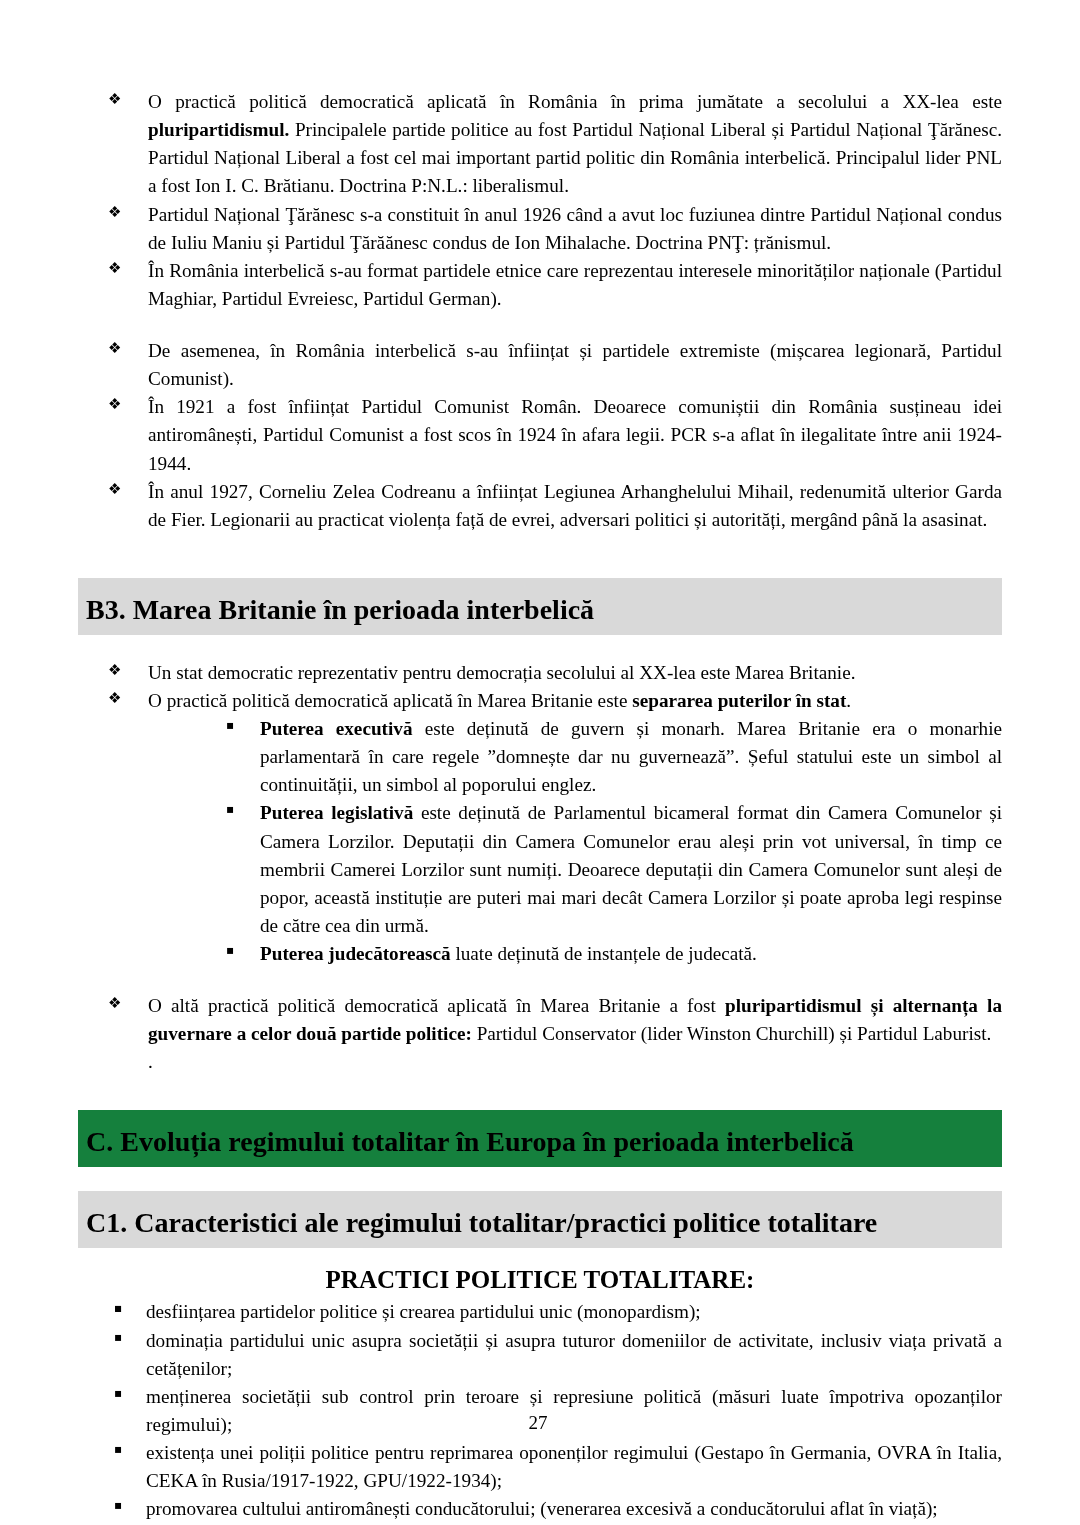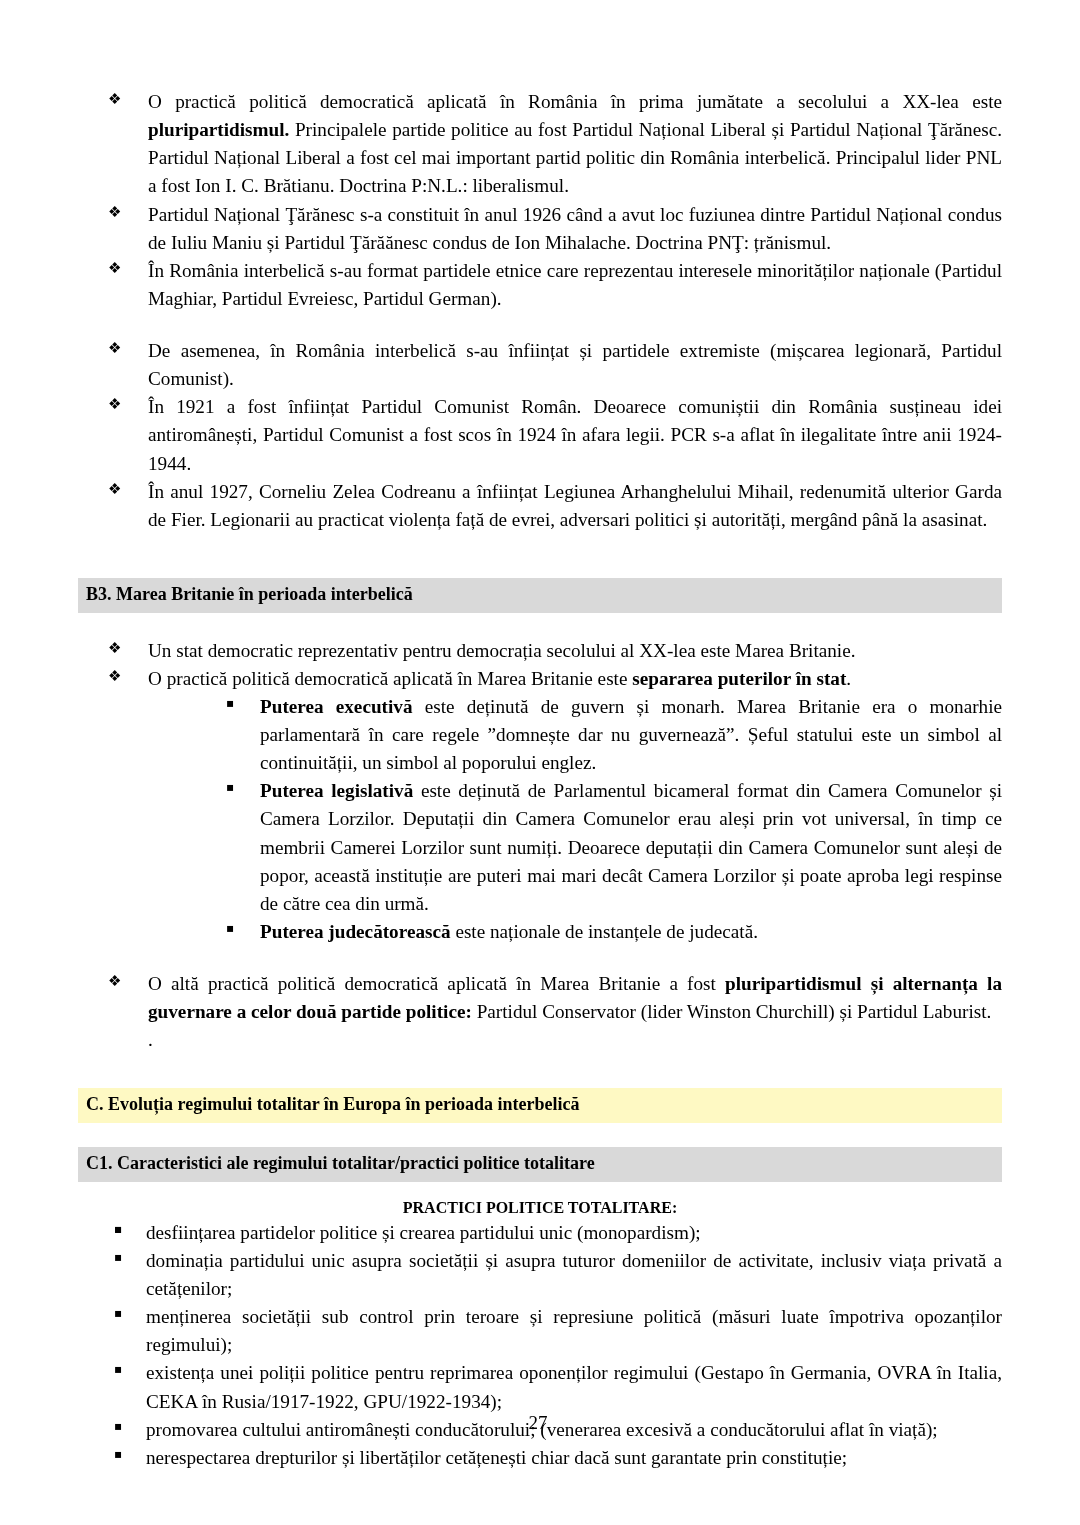--- a/index.html
+++ b/index.html
@@ -77,32 +77,32 @@
   }
   .flatsq > li .bullet {
     left: 36px;
     font-size: 12px;
     top: 2px;
   }
 
   
   .bar {
     font-weight: bold;
-    font-size: 18px;
+    font-size: 28px;
     line-height: 1.32;
-    padding: 5px 8px 6px 8px;
+    padding: 14px 8px 6px 8px;
     box-sizing: border-box;
   }
   .bar-gray { background: #d9d9d9; }
-  .bar-pink { background: #fef9c3; }
+  .bar-pink { background: #15803d; }
 
   .centered-title {
     text-align: center;
     font-weight: bold;
-    font-size: 16px;
+    font-size: 25px;
     line-height: 1.45;
   }
 
   .gap-sm { height: 14px; }
   .gap-md { height: 24px; }
   .gap-lg { height: 34px; }
   .gap-xl { height: 44px; }
 
   b, strong { font-weight: bold; }
 
@@ -180,21 +180,21 @@
       <li>
         <span class="bullet">▪</span>
         <b>Puterea executivă</b><span>  este deținută de guvern și monarh.  Marea Britanie era o monarhie parlamentară în care regele ”domnește dar nu guvernează”. Șeful statului este un simbol al continuității, un simbol al poporului englez.</span>
       </li>
       <li>
         <span class="bullet">▪</span>
         <b> Puterea legislativă</b><span>   este deținută de Parlamentul bicameral format din Camera Comunelor și Camera Lorzilor.  Deputații din Camera Comunelor erau aleși prin vot universal, în timp ce membrii Camerei Lorzilor sunt numiți.  Deoarece deputații din Camera Comunelor sunt aleși de popor, această instituție  are puteri mai mari decât Camera  Lorzilor și poate aproba legi respinse de către cea din urmă.</span>
       </li>
       <li>
         <span class="bullet">▪</span>
-        <b>Puterea judecătorească</b><span> este naționale de instanțele de judecată.</span>
+        <b>Puterea judecătorească</b><span> luate deținută de instanțele de judecată.</span>
       </li>
     </ul>
 
     <div class="gap-md"></div>
 
     <ul class="lvl1">
       <li>
         <span class="bullet">❖</span>
         <span>O altă practică politică democratică aplicată în Marea Britanie a fost </span><b>pluripartidismul și alternanța la guvernare a celor două partide politice:</b><span> Partidul Conservator (lider Winston Churchill)  și Partidul Laburist.</span>
       </li>

